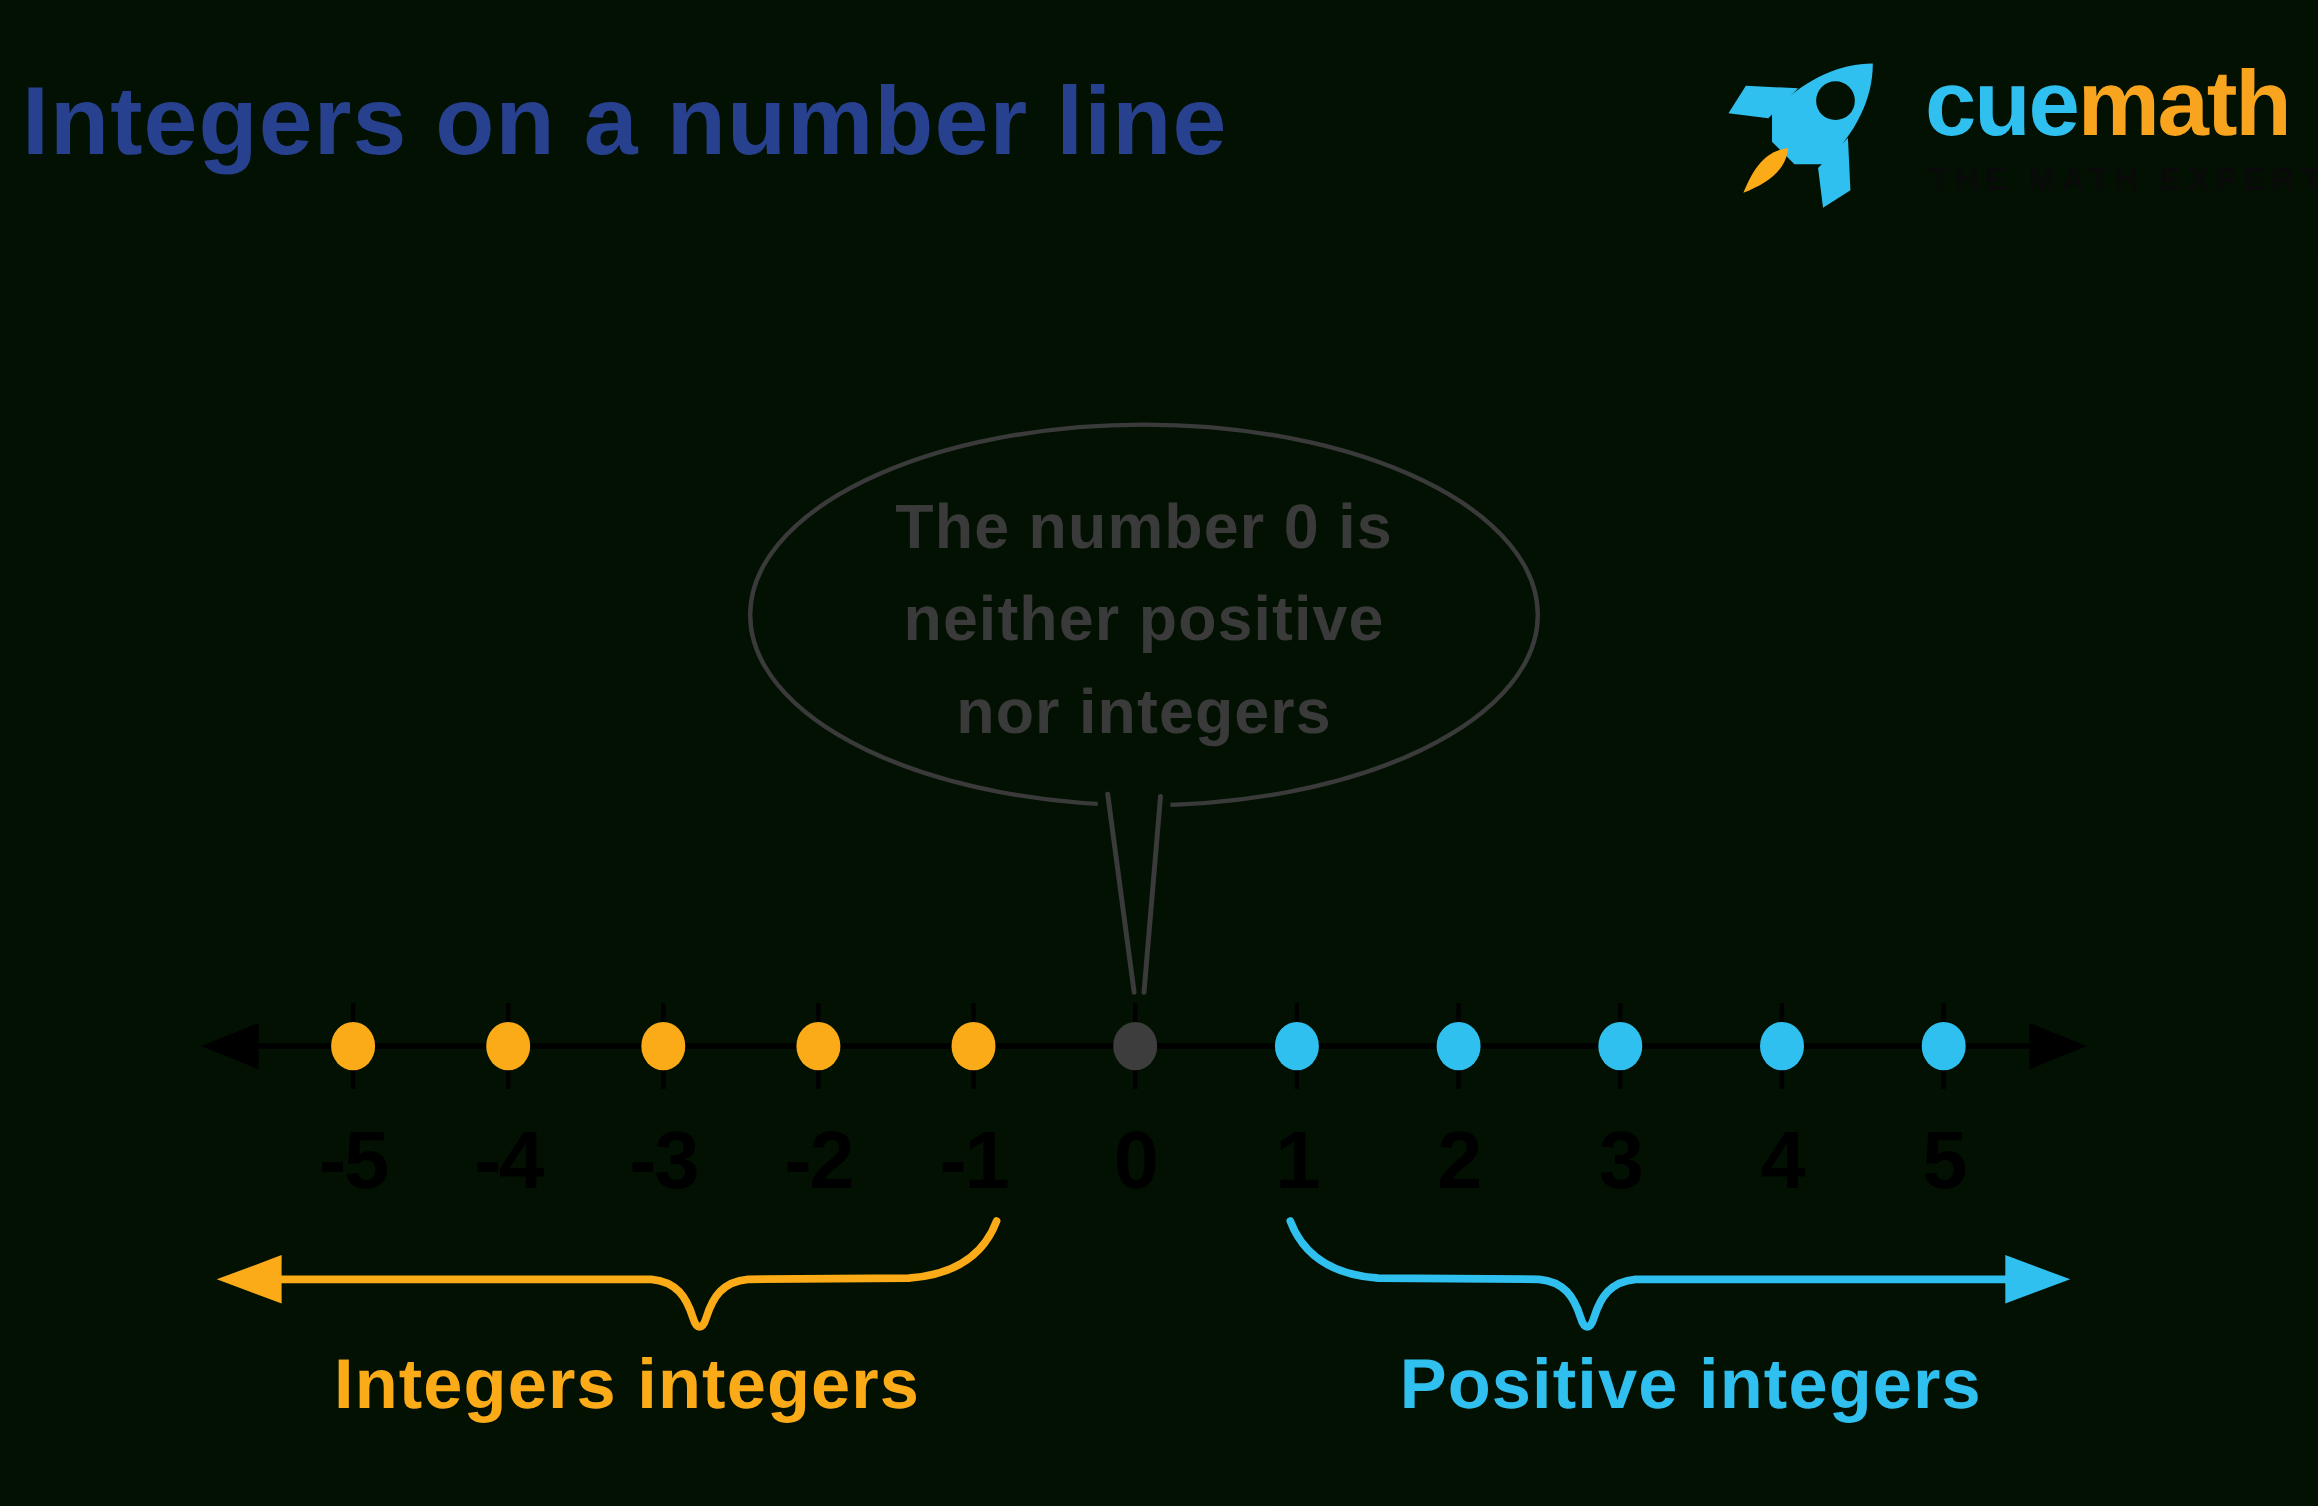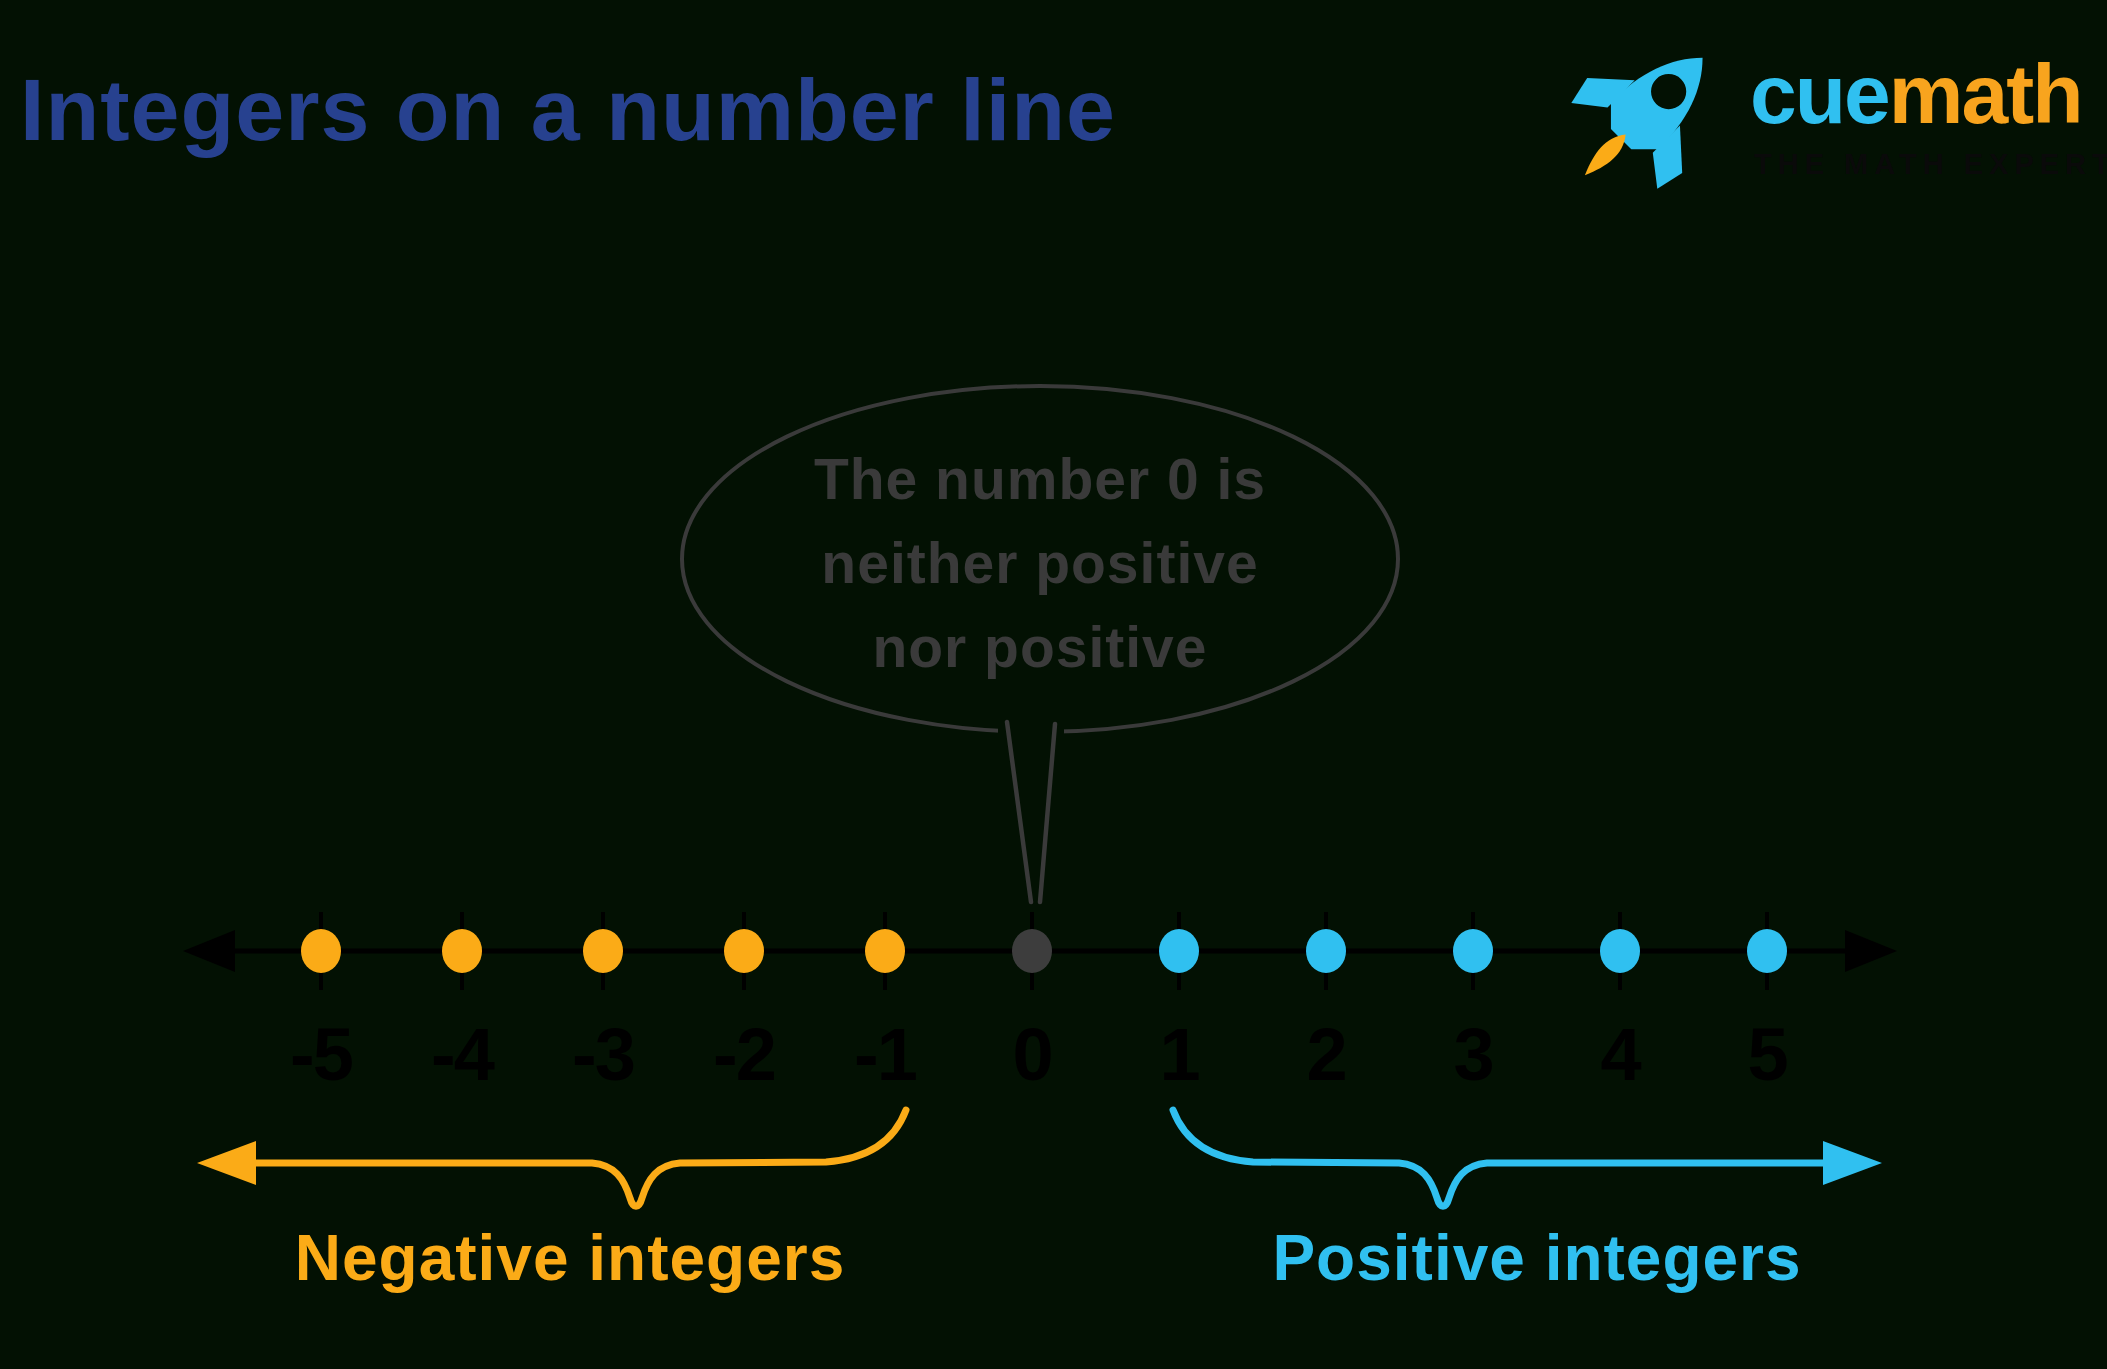--- a/index.html
+++ b/index.html
@@ -93,21 +93,21 @@
     </g>
   </svg>
   <div id="brand-wordmark" class="abs">
     <span id="brand-cue">cue</span><span id="brand-math">math</span>
   </div>
   <div id="brand-tagline" class="abs">THE MATH EXPERT</div>
 
   <div id="bubble-text" class="abs">
     <div>The number 0 is</div>
     <div>neither positive</div>
-    <div>nor positive</div>
+    <div>nor integers</div>
   </div>
 
   <svg id="figure-svg" class="abs" viewBox="0 0 2107 1369" aria-hidden="true">
 
     <ellipse cx="1040" cy="559" rx="358" ry="173" style="fill:none;stroke:var(--c-bubble);stroke-width:4"></ellipse>
     <rect x="998" y="714" width="66" height="30" style="fill:var(--c-background)"></rect>
     <path d="M 1007 722 L 1031 902" style="fill:none;stroke:var(--c-bubble);stroke-width:4.5;stroke-linecap:round"></path>
     <path d="M 1055 724 L 1040 902" style="fill:none;stroke:var(--c-bubble);stroke-width:4.5;stroke-linecap:round"></path>
 
     <line x1="225" y1="951" x2="1855" y2="951" style="stroke:var(--c-line);stroke-width:5"></line>
@@ -158,16 +158,16 @@
   <div class="tick-label" style="left:603px">-3</div>
   <div class="tick-label" style="left:744px">-2</div>
   <div class="tick-label" style="left:885px">-1</div>
   <div class="tick-label" style="left:1032px">0</div>
   <div class="tick-label" style="left:1179px">1</div>
   <div class="tick-label" style="left:1326px">2</div>
   <div class="tick-label" style="left:1473px">3</div>
   <div class="tick-label" style="left:1620px">4</div>
   <div class="tick-label" style="left:1767px">5</div>
 
-  <div id="negative-label" class="region-label">Negative integers</div>
+  <div id="negative-label" class="region-label">Integers integers</div>
   <div id="positive-label" class="region-label">Positive integers</div>
 
 </div>
 
 </body></html>

